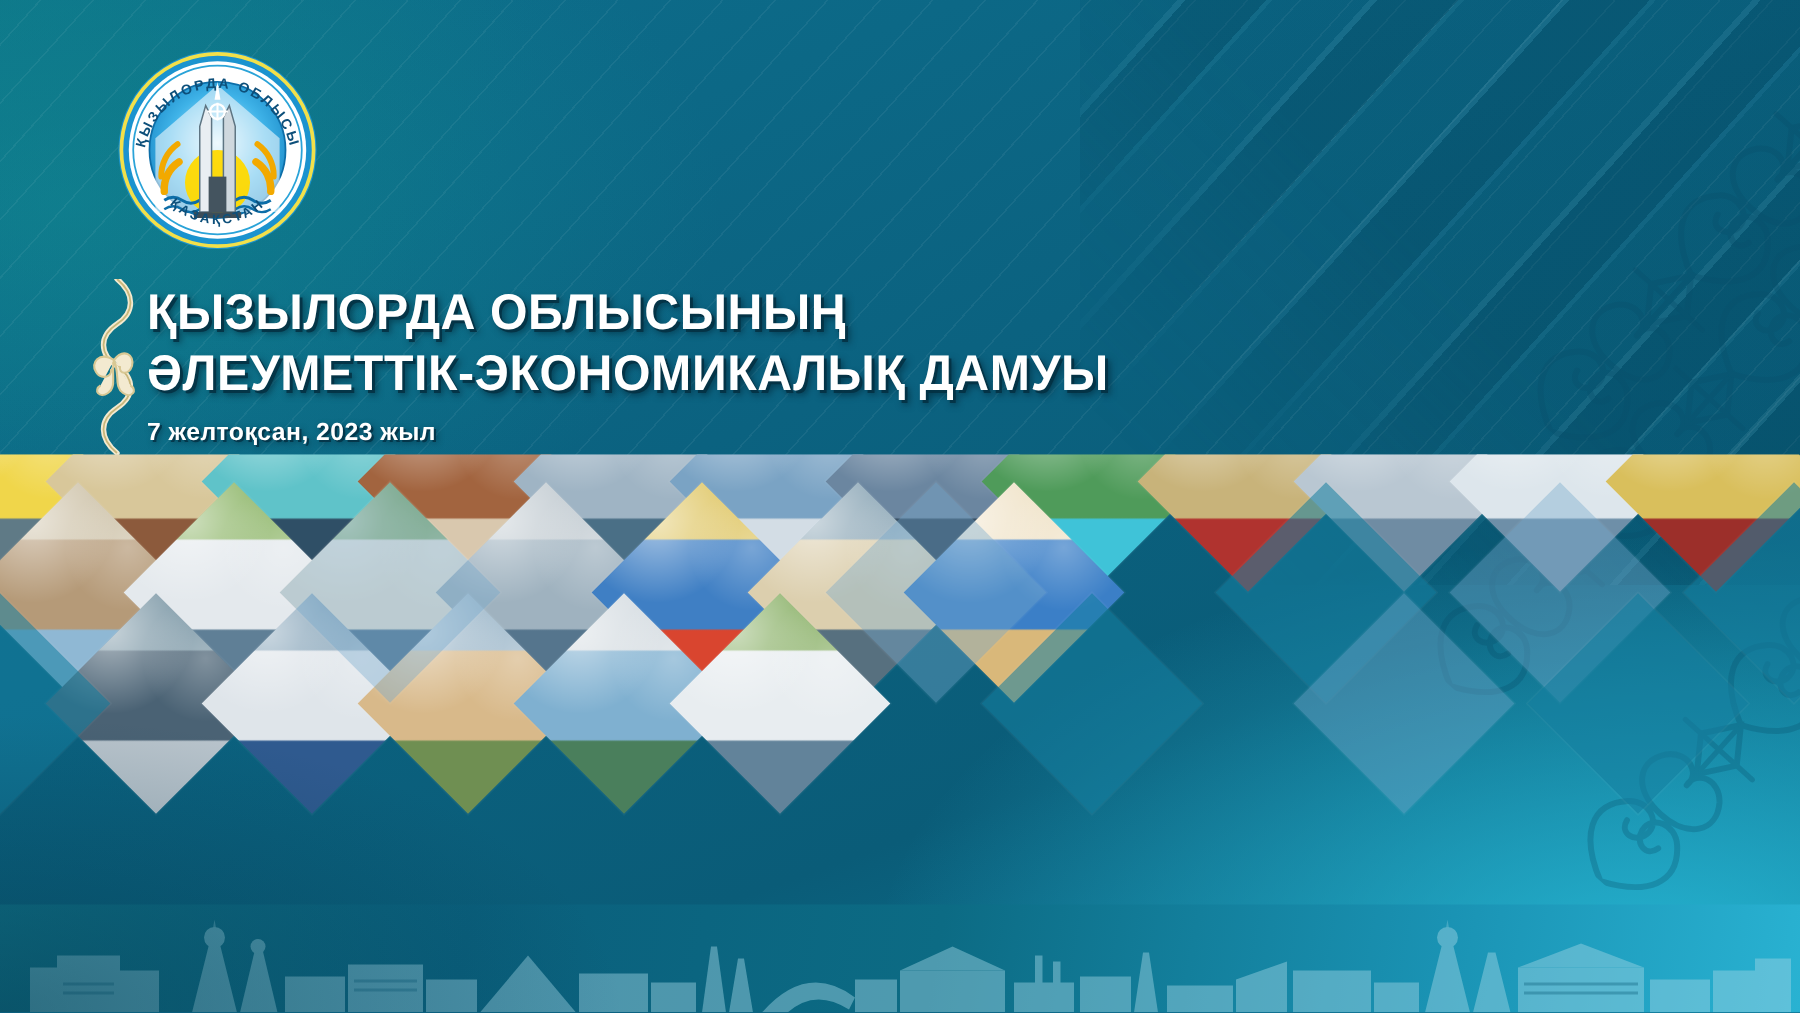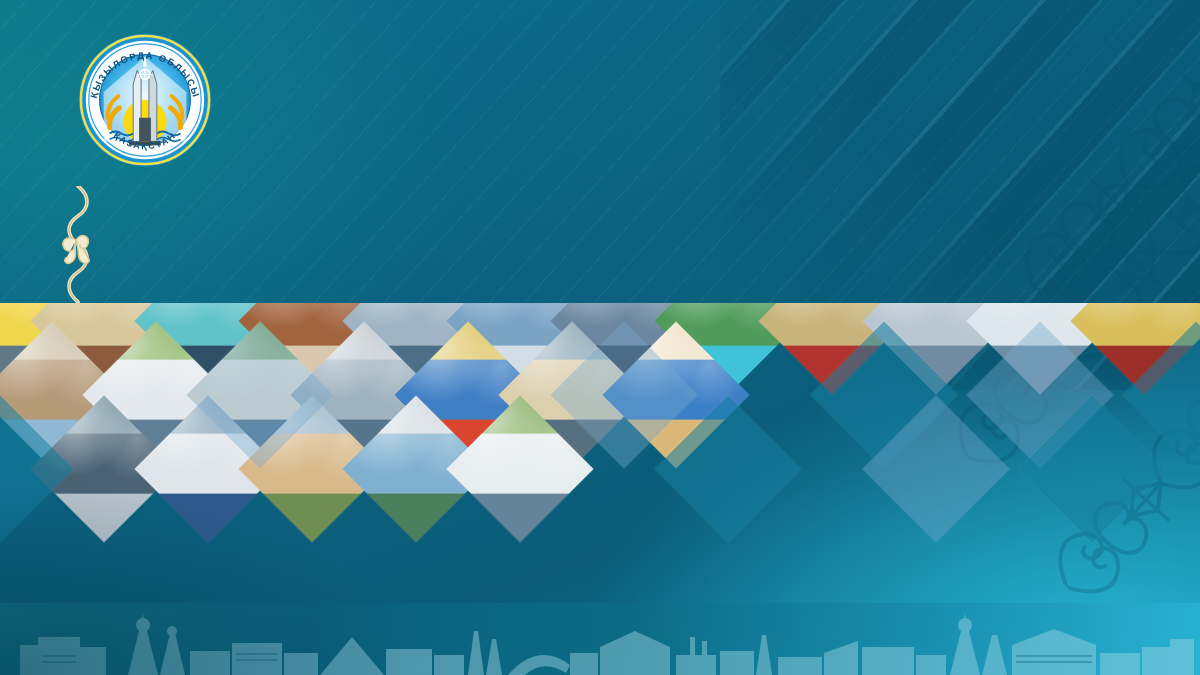--- a/index.html
+++ b/index.html
@@ -245,20 +245,25 @@
       </g>
       <g transform="translate(4,44)">
         <path d="M16 10 C 6 4, 0 12, 4 18 C 7 23, 15 22, 14 16
                  M16 10 C 22 2, 30 6, 28 14 C 26 20, 19 20, 20 14
                  M16 10 C 14 20, 18 28, 12 32 C 6 36, 2 30, 7 27
                  M16 10 C 20 20, 16 28, 22 32 C 28 36, 32 30, 27 27" fill="#f3ead0" stroke="#d8c894" stroke-width="1.4" stroke-linejoin="round"></path>
       </g>
     </svg>
   </div>
 
+  <div class="title-block">
+    <div class="title-line">ҚЫЗЫЛОРДА ОБЛЫСЫНЫҢ</div>
+    <div class="title-line">ӘЛЕУМЕТТІК-ЭКОНОМИКАЛЫҚ ДАМУЫ</div>
+    <div class="title-date">7 желтоқсан, 2023 жыл</div>
+  </div>
 
   <div id="mosaic">
       <div class="dia" style="left: -52px; top: -34px;">
         <div class="inner" style="background: radial-gradient(circle at 30% 18%, rgba(255, 255, 255, 0.55) 0%, rgba(255, 255, 255, 0) 34%), radial-gradient(circle at 72% 30%, rgba(255, 255, 255, 0.3) 0%, rgba(255, 255, 255, 0) 28%), linear-gradient(rgb(46, 107, 76) 0%, rgb(46, 107, 76) 26%, rgb(240, 214, 74) 27%, rgb(240, 214, 74) 66%, rgb(95, 122, 134) 67%, rgb(95, 122, 134) 100%);"></div>
       </div>
       <div class="dia" style="left: 52px; top: -34px;">
         <div class="inner" style="background: radial-gradient(circle at 30% 18%, rgba(255, 255, 255, 0.55) 0%, rgba(255, 255, 255, 0) 34%), radial-gradient(circle at 72% 30%, rgba(255, 255, 255, 0.3) 0%, rgba(255, 255, 255, 0) 28%), linear-gradient(rgb(127, 168, 201) 0%, rgb(127, 168, 201) 26%, rgb(216, 199, 154) 27%, rgb(216, 199, 154) 66%, rgb(140, 90, 60) 67%, rgb(140, 90, 60) 100%);"></div>
       </div>
       <div class="dia" style="left: 156px; top: -34px;">
         <div class="inner" style="background: radial-gradient(circle at 30% 18%, rgba(255, 255, 255, 0.55) 0%, rgba(255, 255, 255, 0) 34%), radial-gradient(circle at 72% 30%, rgba(255, 255, 255, 0.3) 0%, rgba(255, 255, 255, 0) 28%), linear-gradient(rgb(136, 184, 106) 0%, rgb(136, 184, 106) 26%, rgb(95, 195, 201) 27%, rgb(95, 195, 201) 66%, rgb(47, 79, 102) 67%, rgb(47, 79, 102) 100%);"></div>

